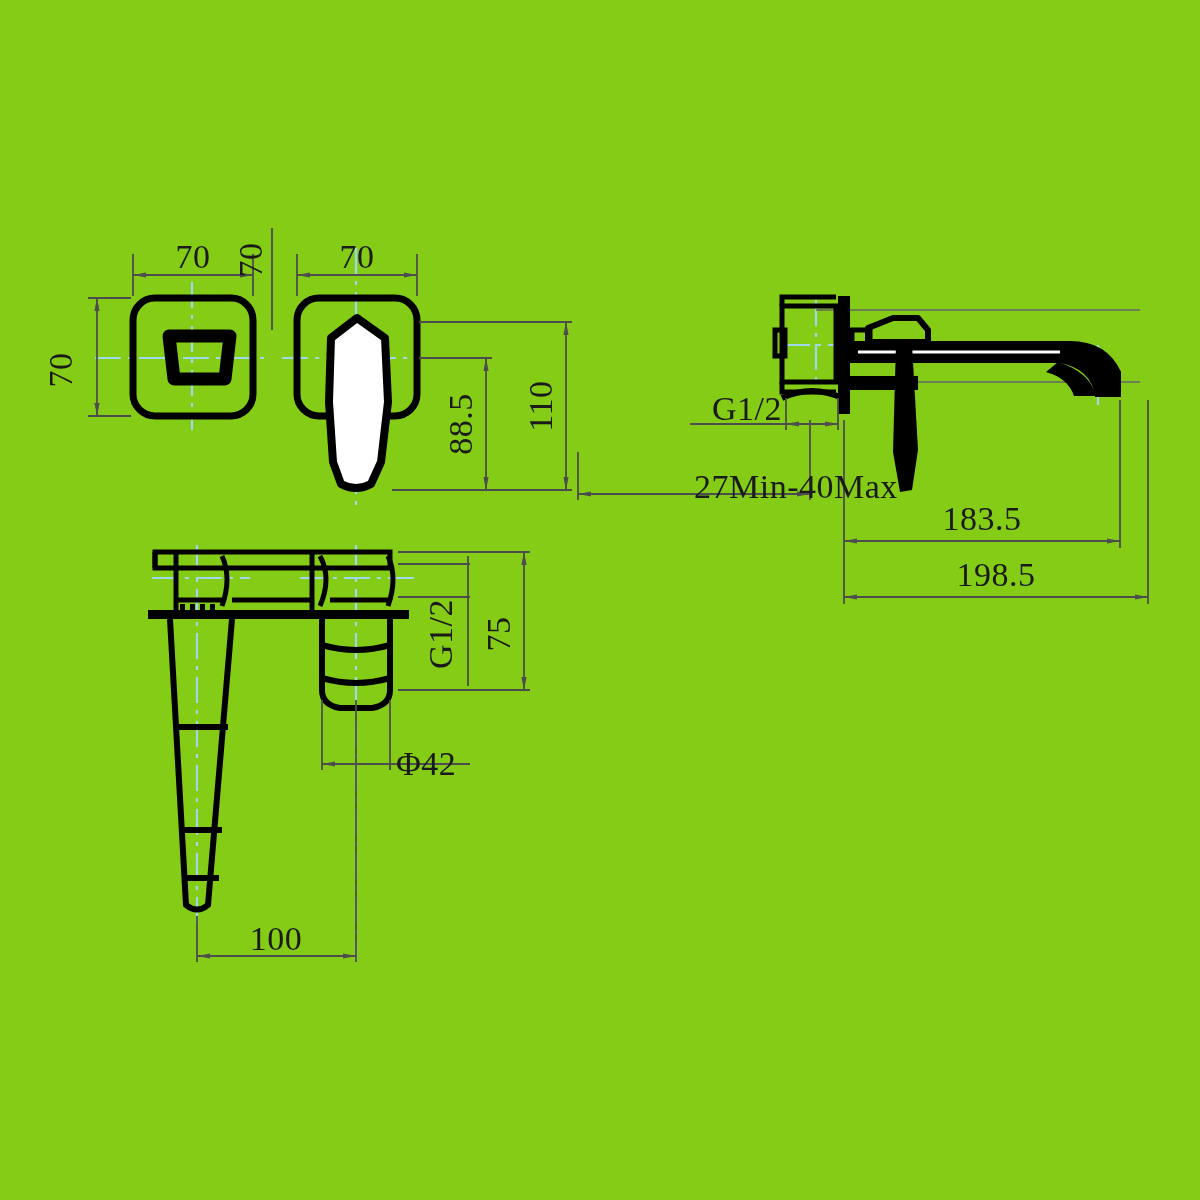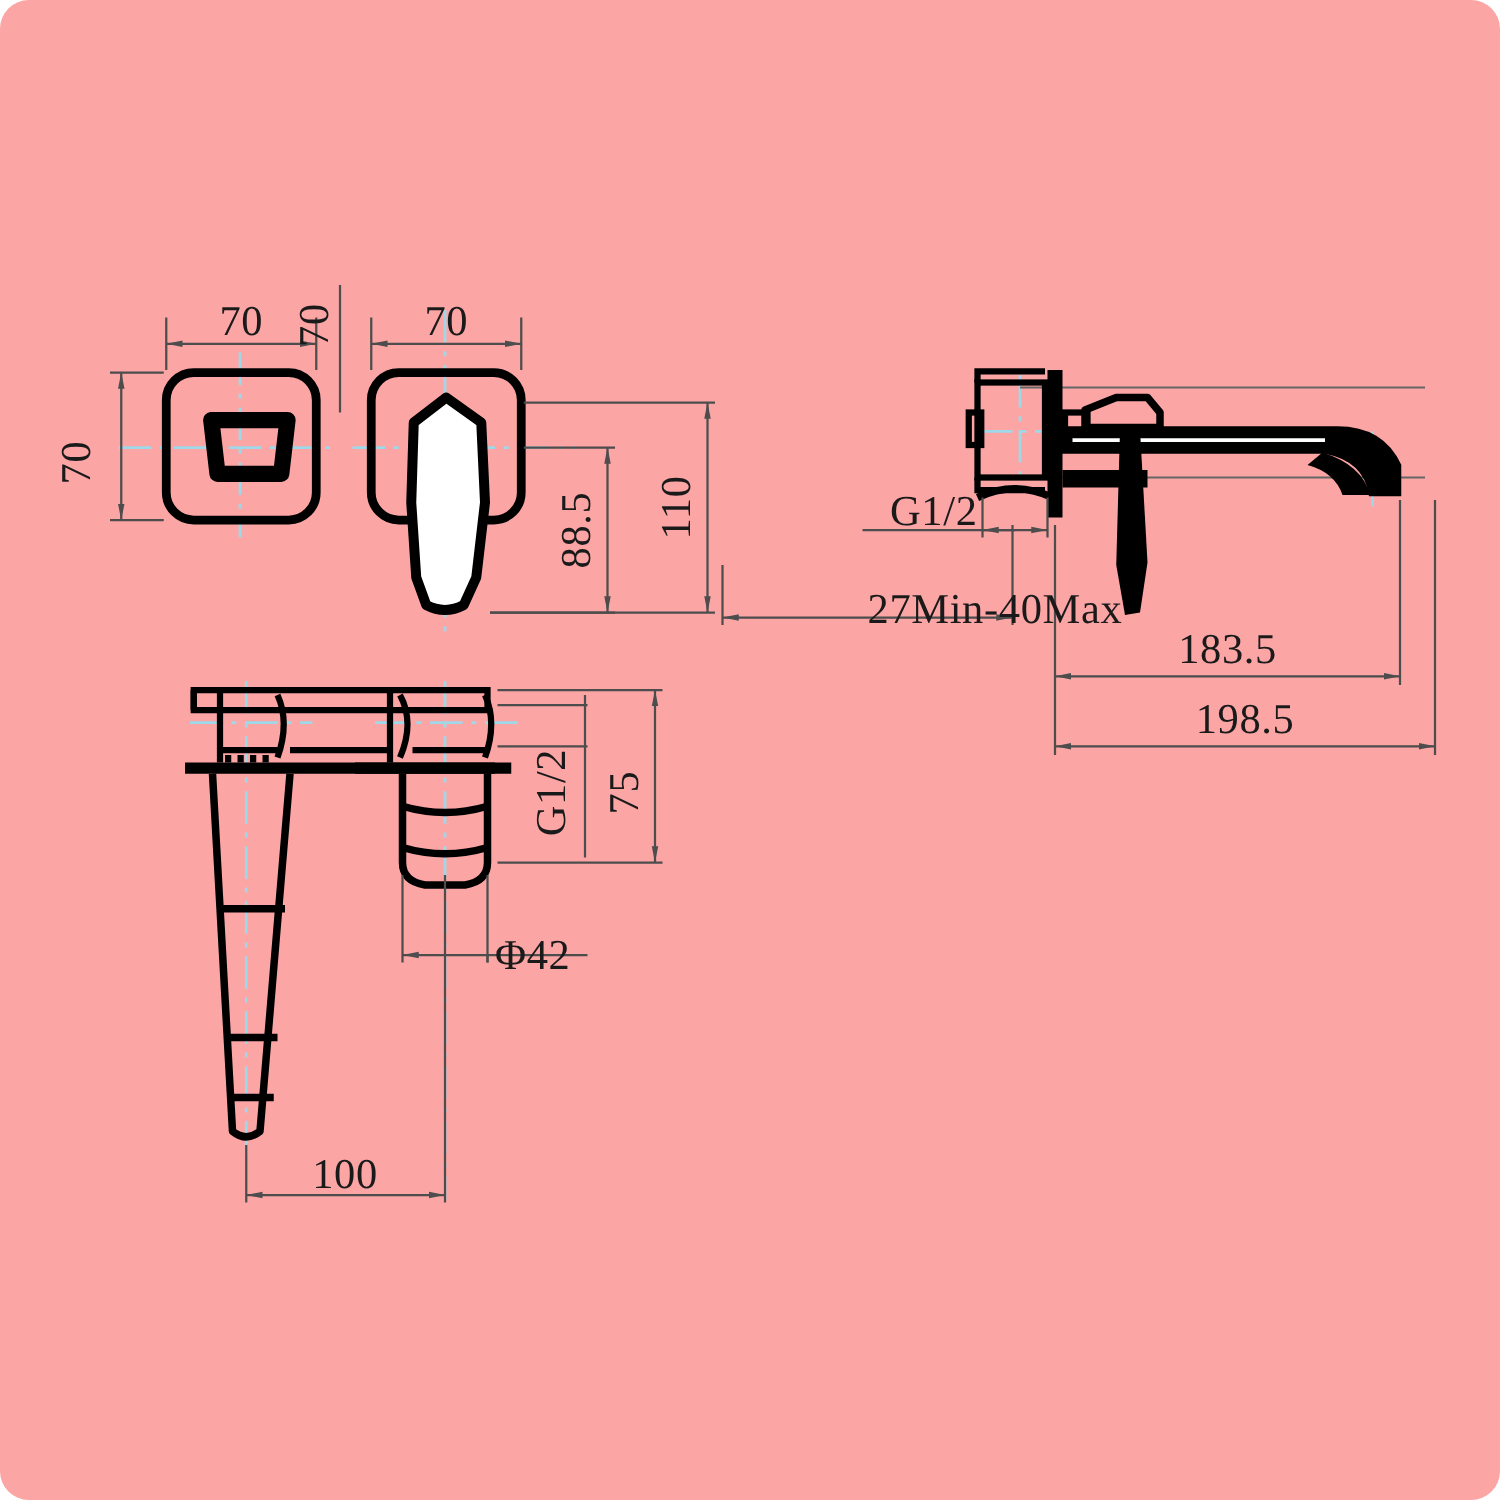--- a/index.html
+++ b/index.html
@@ -8,23 +8,22 @@
     padding: 0;
     background: #ffffff;
   }
   body {
     font-family: "Liberation Serif", "DejaVu Serif", serif;
   }
   #sheet {
     position: relative;
     width: 1200px;
     height: 1200px;
-    background: #fca5a5;
+    background: #84cc16;
     overflow: hidden;
-    border-radius: 23px;
   }
   #sheet svg {
     position: absolute;
     left: 0;
     top: 0;
   }
   .dimtext {
     font-family: "Liberation Serif", "DejaVu Serif", serif;
     fill: #1a1a1a;
     font-size: 34px;

